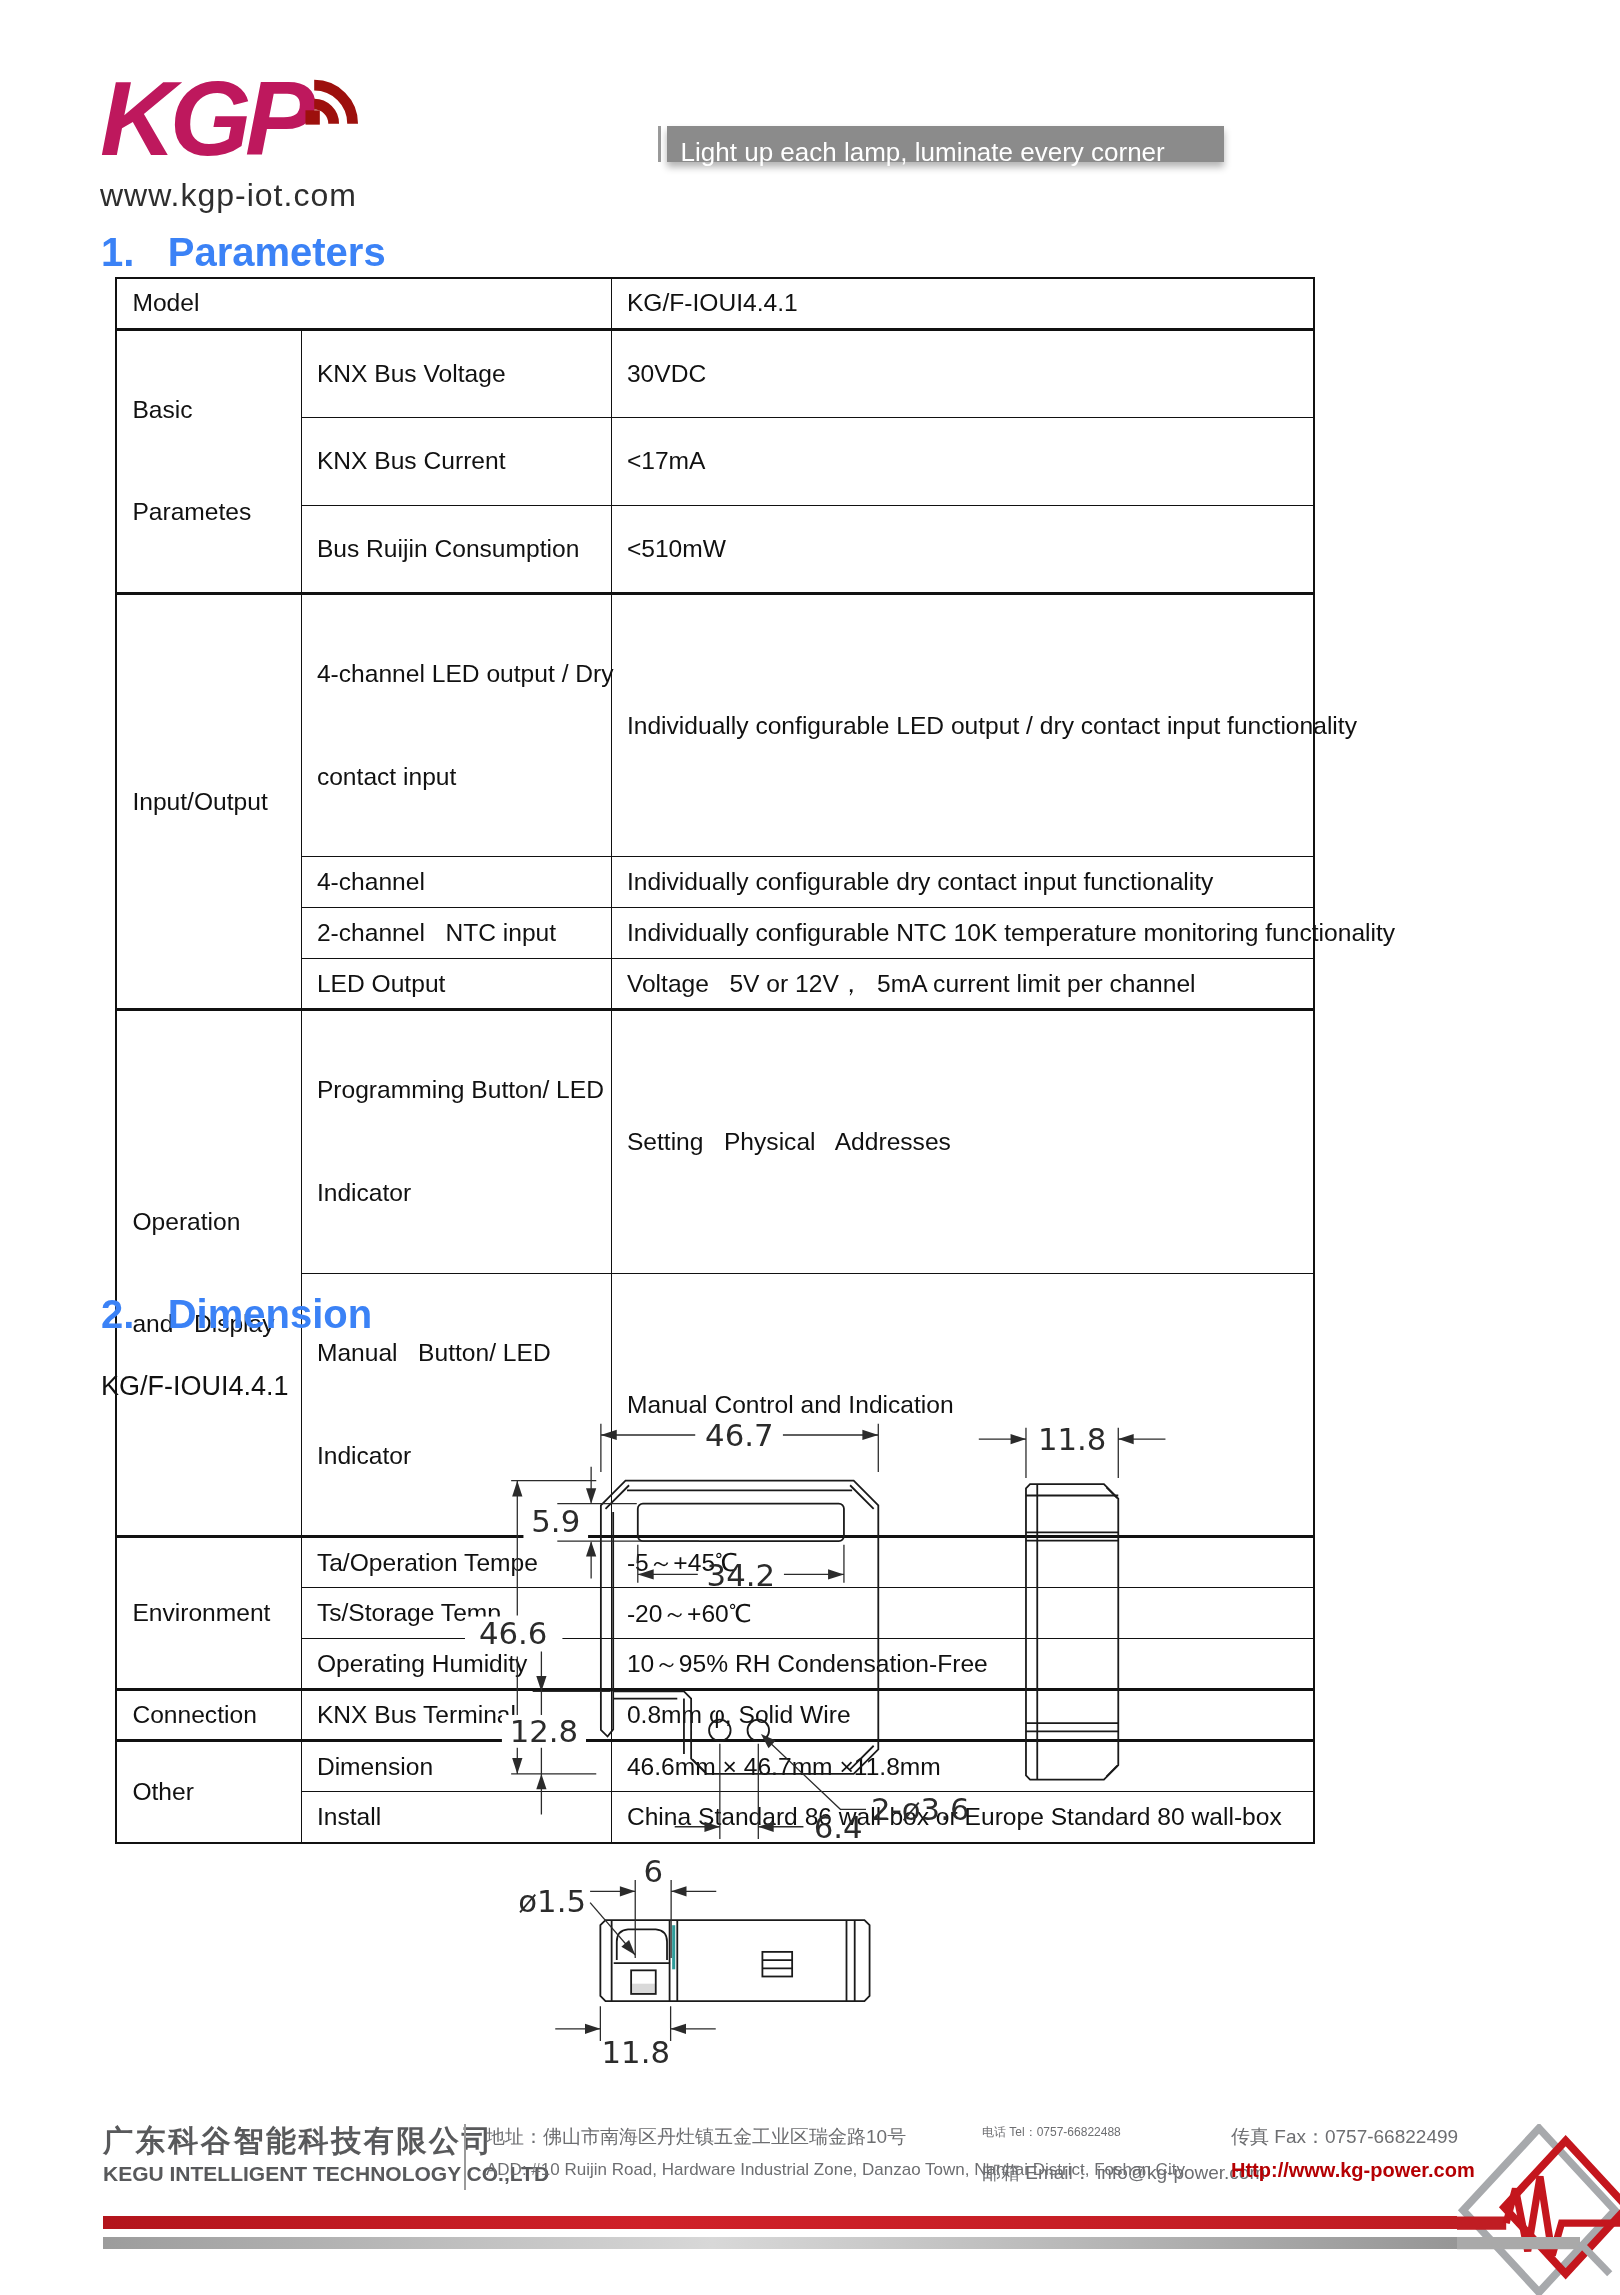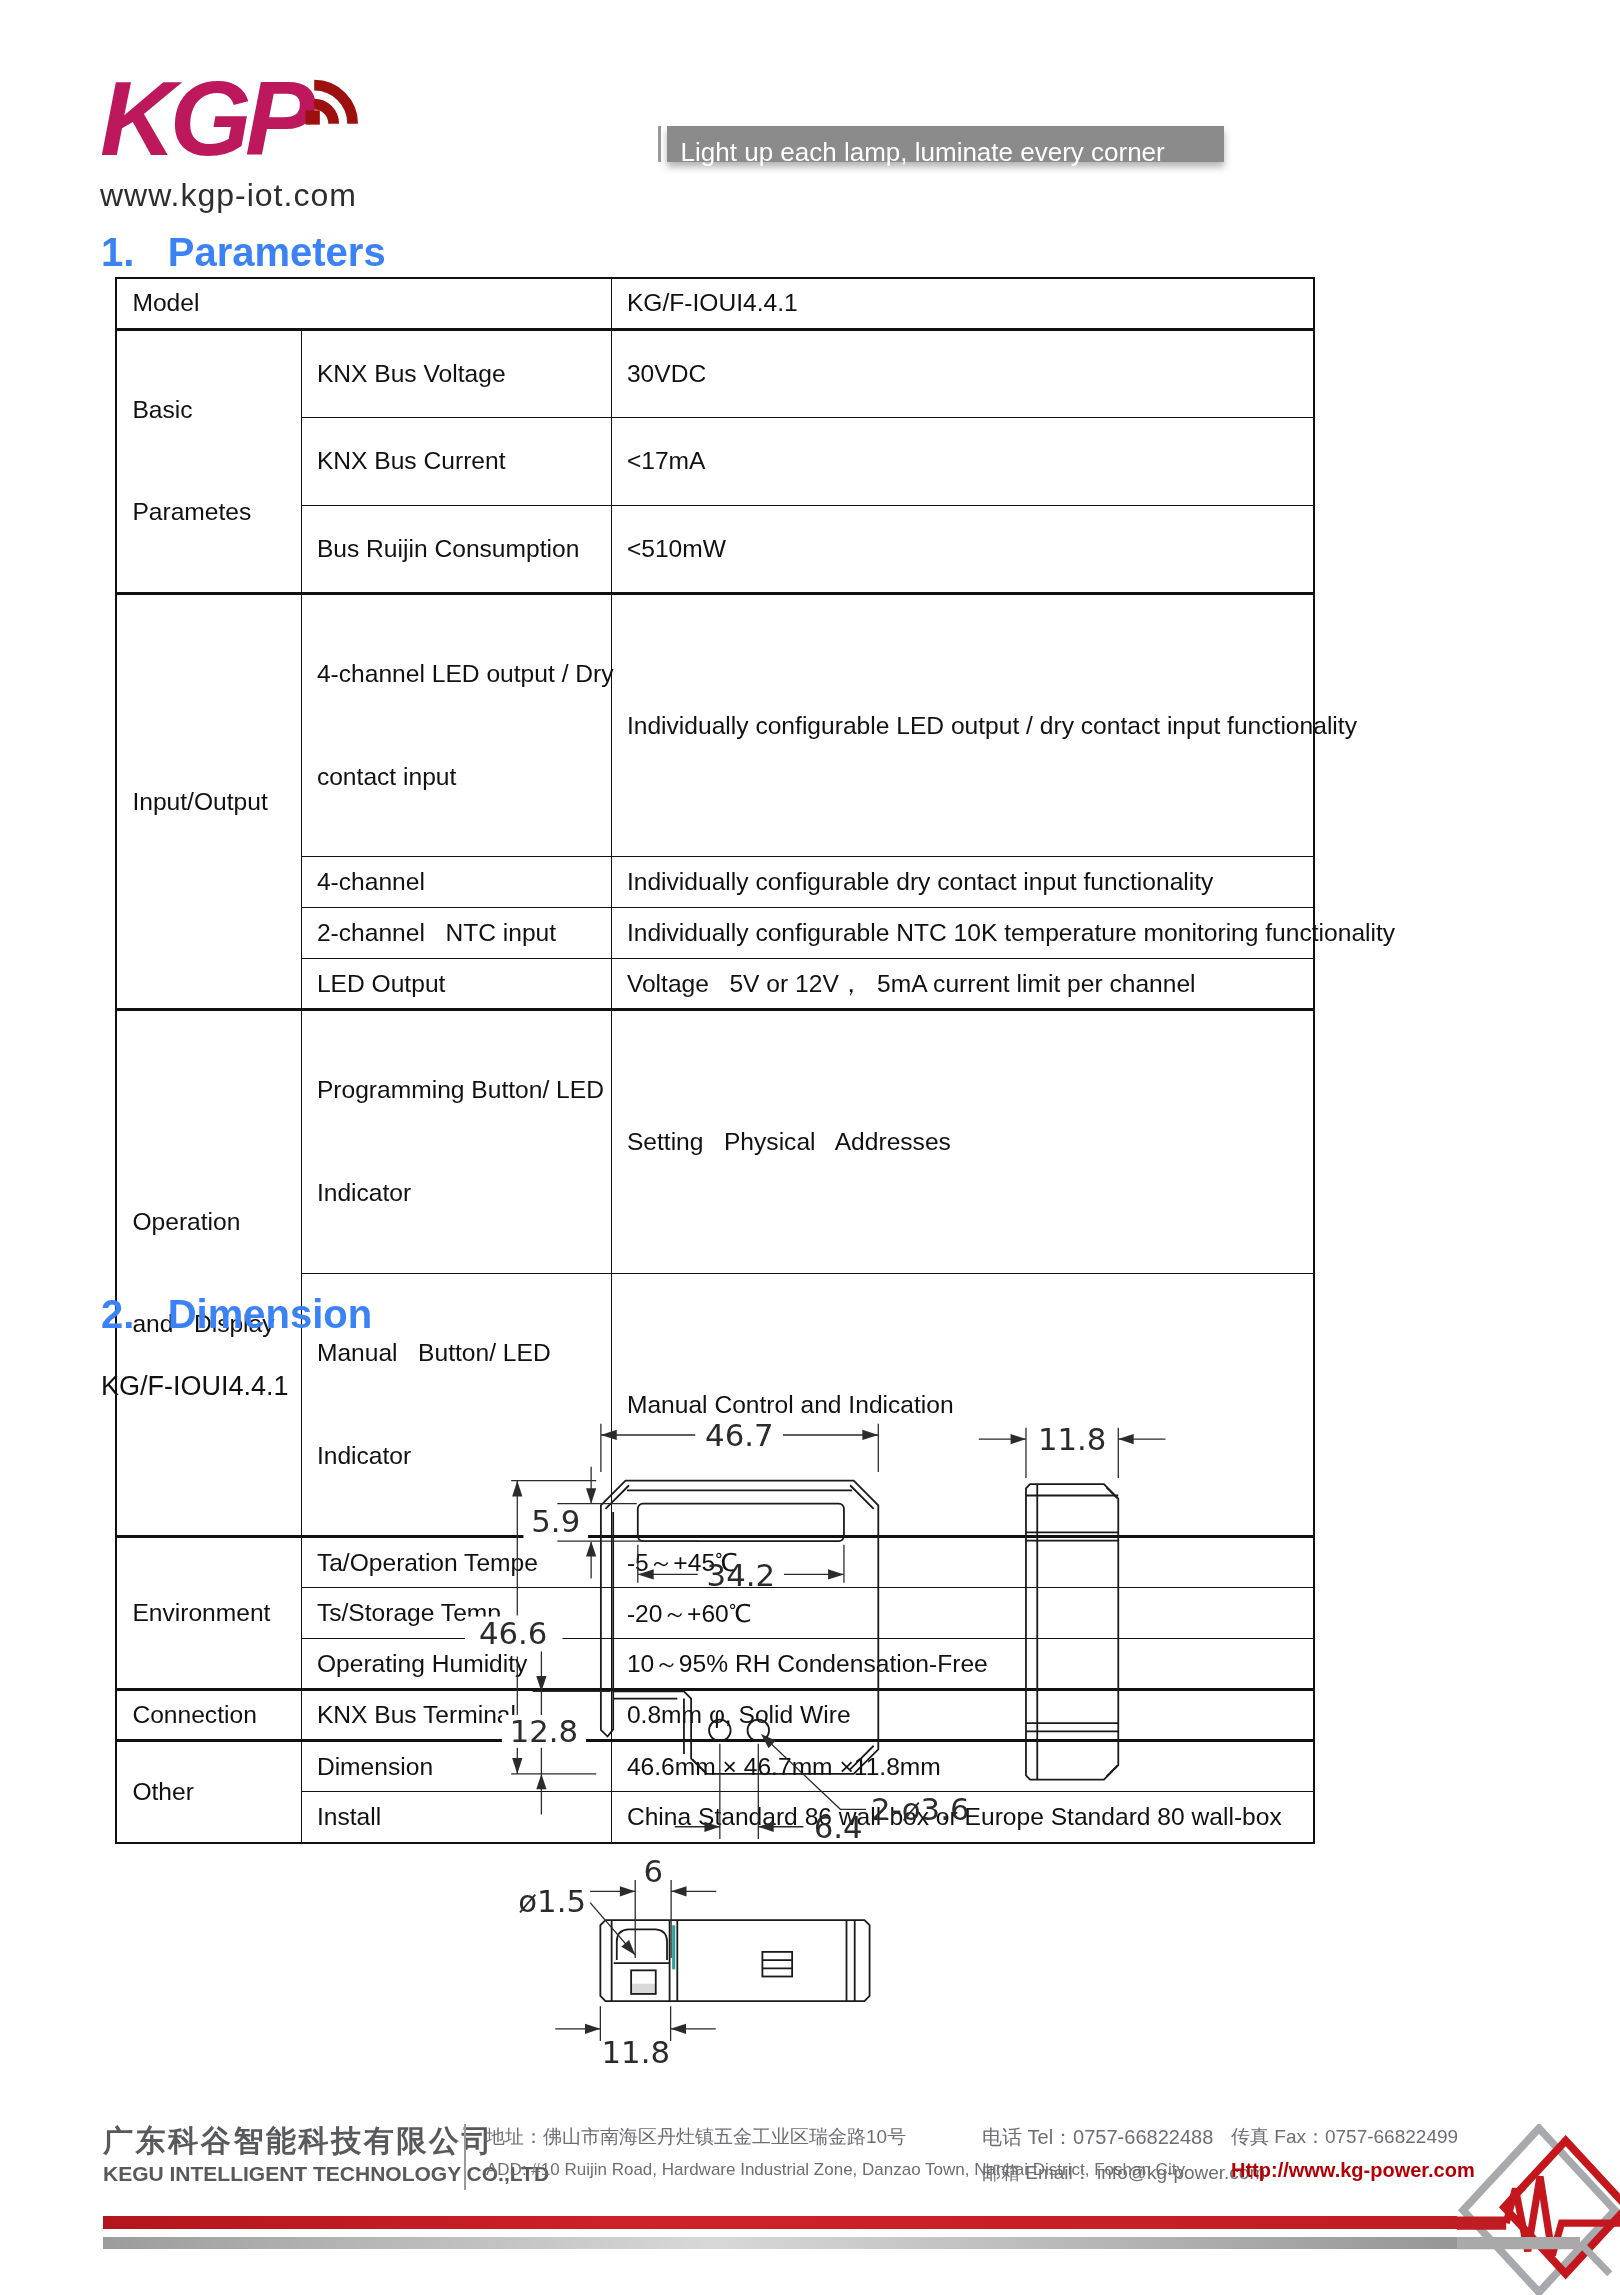--- a/index.html
+++ b/index.html
@@ -46,21 +46,21 @@
   .dim-arrow { fill:#2b2b2b; stroke:none; }
   .teal-line { stroke:#2f9d9b; stroke-width:6; fill:none; }
 
   
   .f-company-zh { position:absolute; left:103px; top:2121px; font-size:30px; font-weight:700;
                   color:#58595b; letter-spacing:2.6px; }
   .f-company-en { position:absolute; left:103px; top:2162px; font-size:21px; font-weight:600; color:#58595b; }
   .f-divider { position:absolute; left:464px; top:2124px; width:1.5px; height:66px; background:#9a9a9a; }
   .f-addr-zh { position:absolute; left:486px; top:2124px; font-size:19px; color:#6d6e71; }
   .f-addr-en { position:absolute; left:486px; top:2160px; font-size:17px; color:#6d6e71; }
-  .f-tel   { position:absolute; left:982px; top:2124px; font-size:20px; color:#6d6e71; }
+  .f-tel   { position:absolute; left:982px; top:2124px; font-size:12px; color:#6d6e71; }
   .f-email { position:absolute; left:982px; top:2160px; font-size:19px; color:#6d6e71; }
   .f-fax   { position:absolute; left:1231px; top:2124px; font-size:19px; color:#6d6e71; }
   .f-web   { position:absolute; left:1231px; top:2159px; font-size:20px; font-weight:700; color:#b50003; }
   .bar-red  { position:absolute; left:103px; top:2216px; width:1354px; height:13.3px;
               background:linear-gradient(90deg,#b3151c,#cf2129 40%,#c01d23); }
   .bar-gray { position:absolute; left:103px; top:2237px; width:1354px; height:12.3px;
               background:linear-gradient(90deg,#9c9c9c,#d8d8d8 45%,#969696); }
   .f-logo { position:absolute; left:1457px; top:2124px; width:164px; height:172px; }
 </style>
 </head>

